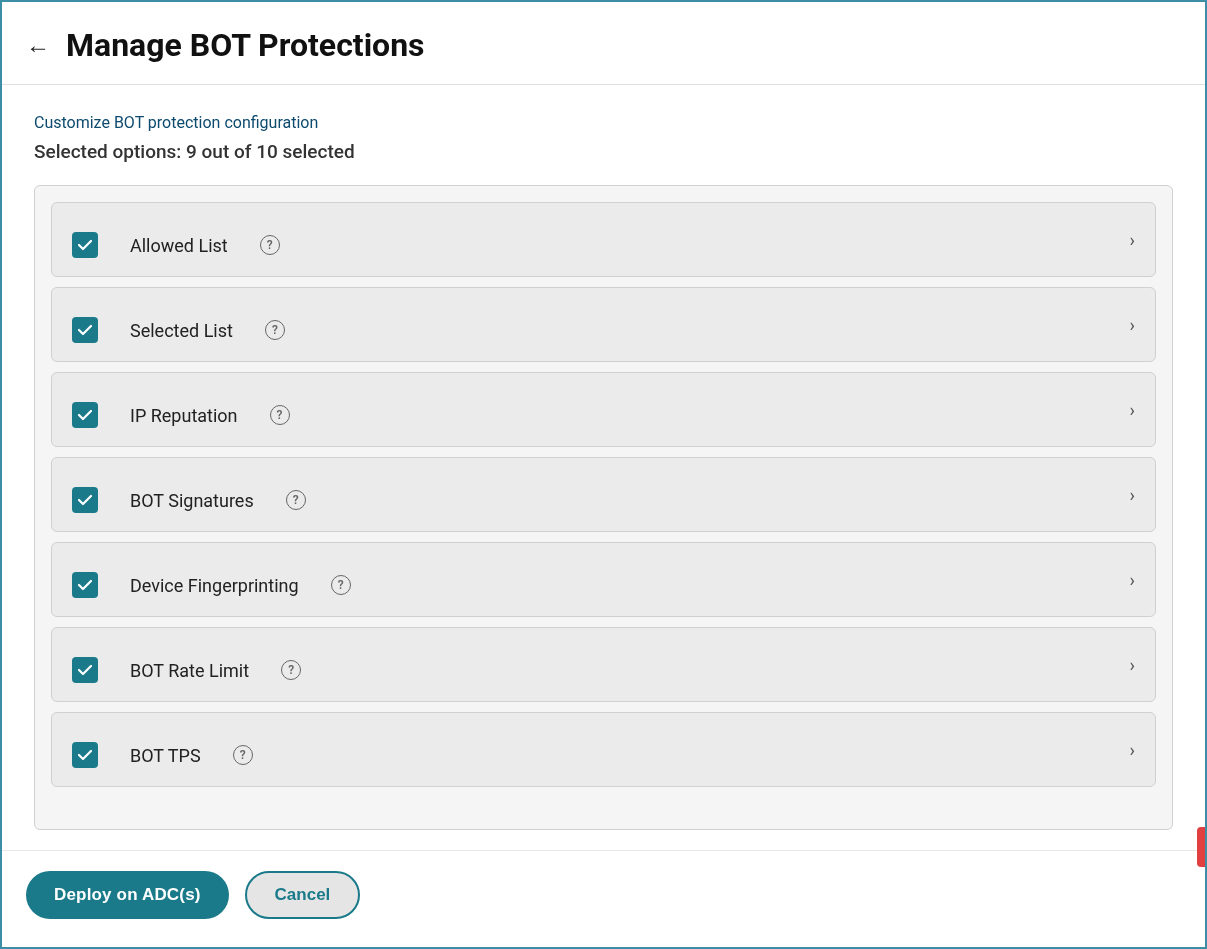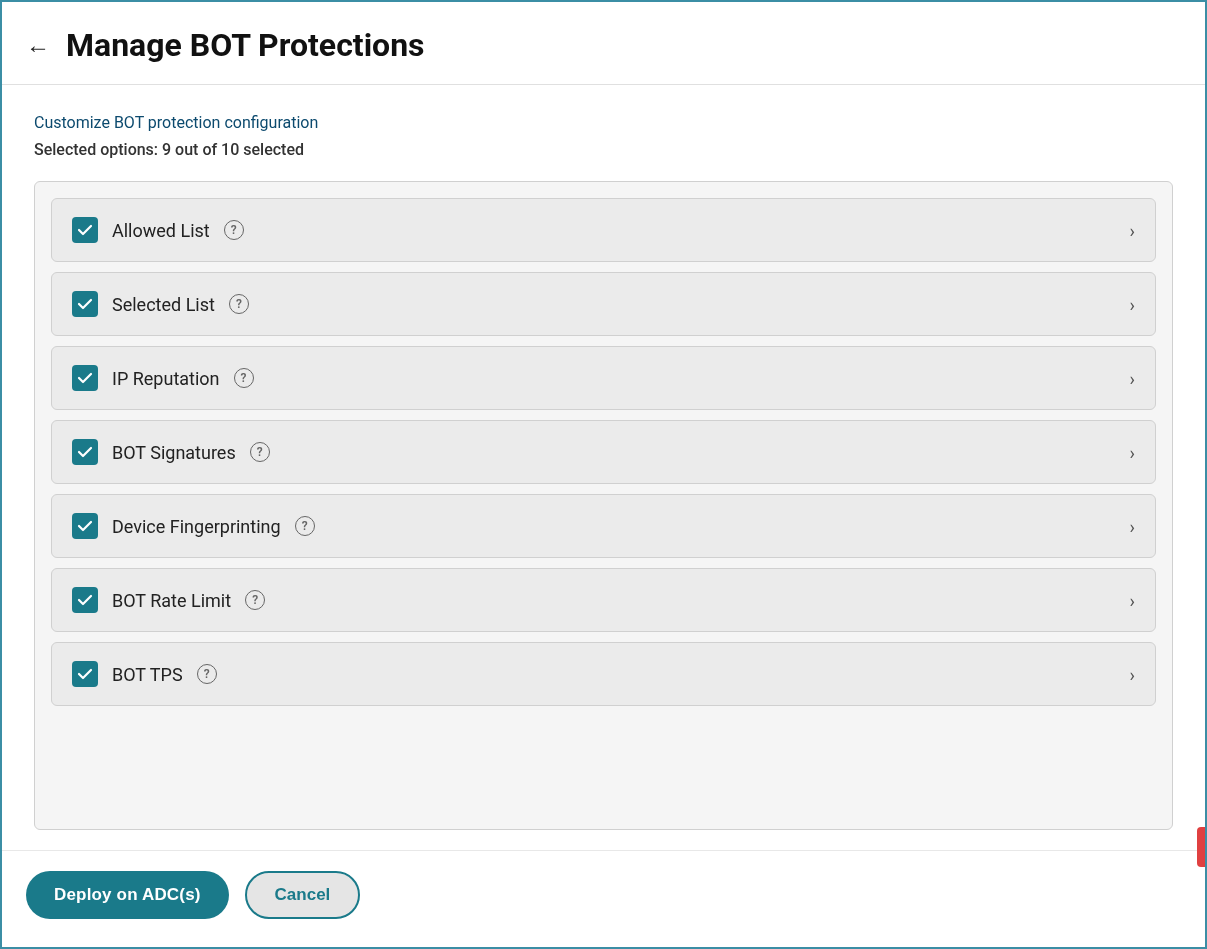--- a/index.html
+++ b/index.html
@@ -44,21 +44,21 @@
       flex: 1;
       display: flex;
       flex-direction: column;
     }
     .subtitle {
       font-size: 16px;
       color: #0c4a6e;
       margin-bottom: 8px;
     }
     .selected-info {
-      font-size: 16px;
+      font-size: 19px;
       color: #333;
       font-weight: 500;
       margin-bottom: 22px;
     }
     .list-container {
       border: 1px solid #d0d0d0;
       border-radius: 6px;
       background: #f5f5f5;
       padding: 16px 16px;
       flex: 1;
@@ -74,21 +74,22 @@
       padding: 18px 20px;
       margin-bottom: 10px;
       cursor: pointer;
     }
     .protection-item:last-child {
       margin-bottom: 0;
     }
     .item-left {
       display: flex;
       align-items: center;
-      gap: 14px;
+      gap: 32px;
+      margin-top: 11px;
     }
     .checkbox {
       width: 26px;
       height: 26px;
       background: #1a7a8a;
       border-radius: 4px;
       display: flex;
       align-items: center;
       justify-content: center;
       flex-shrink: 0;

